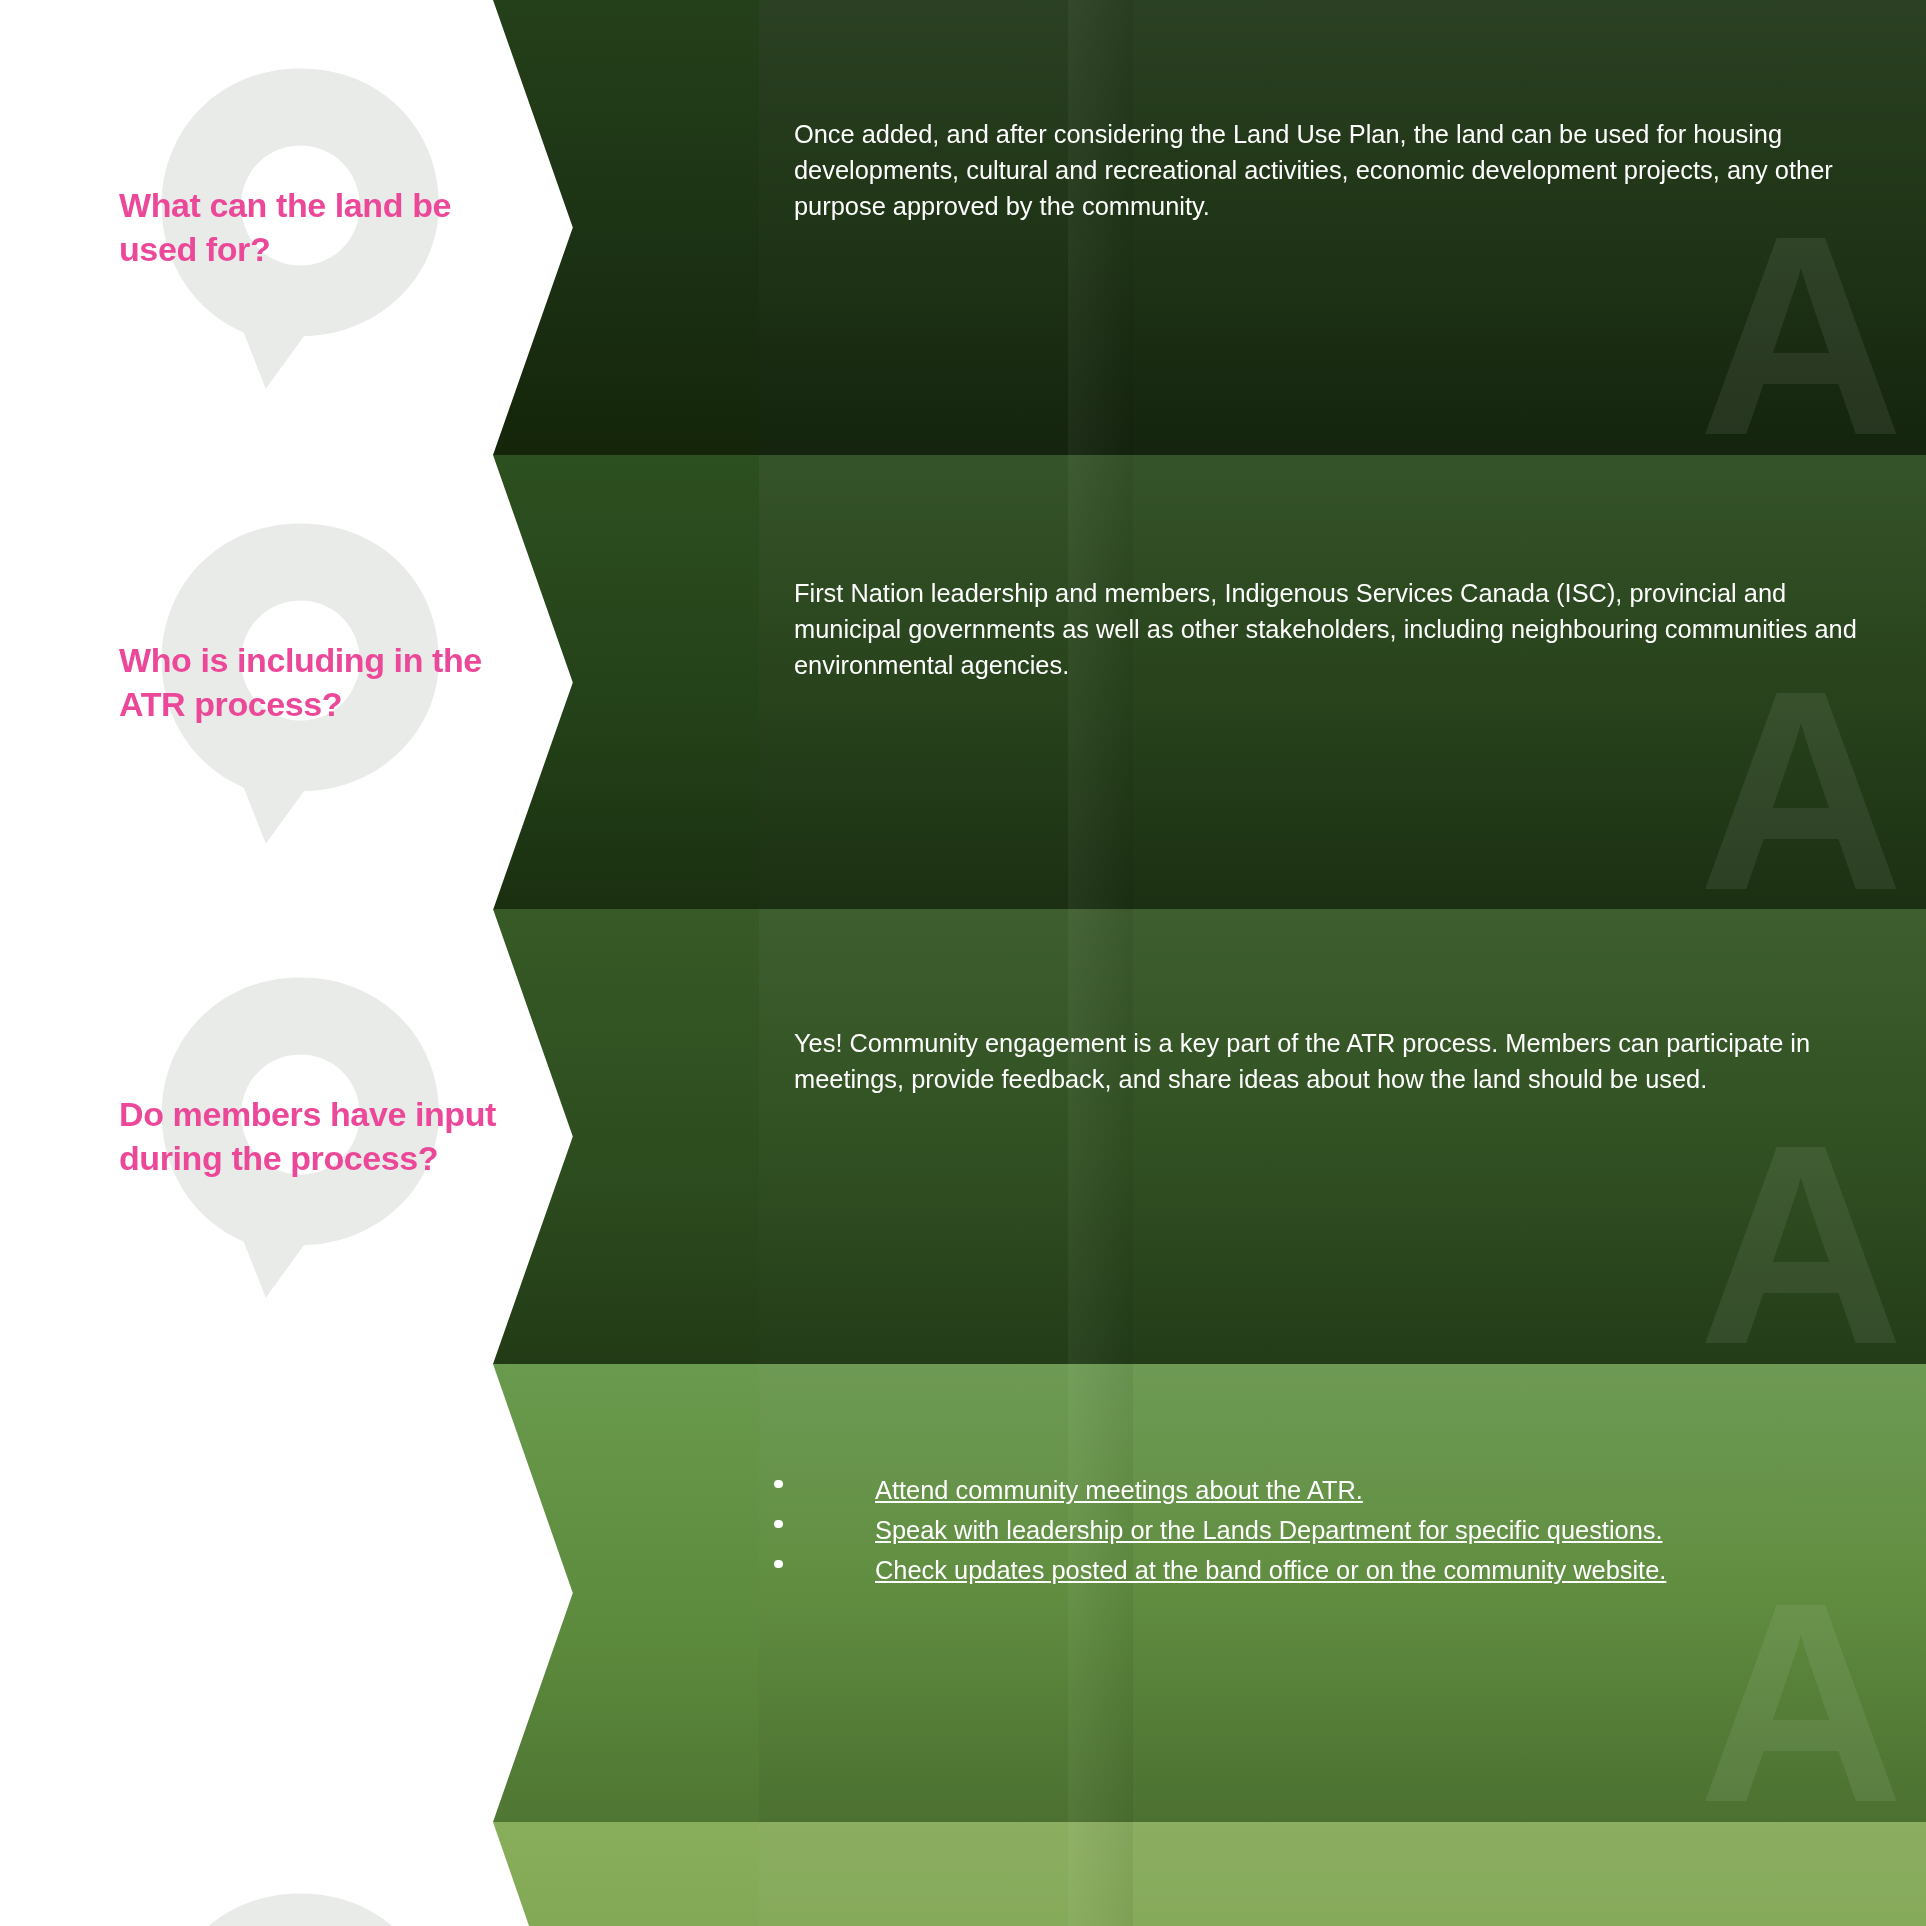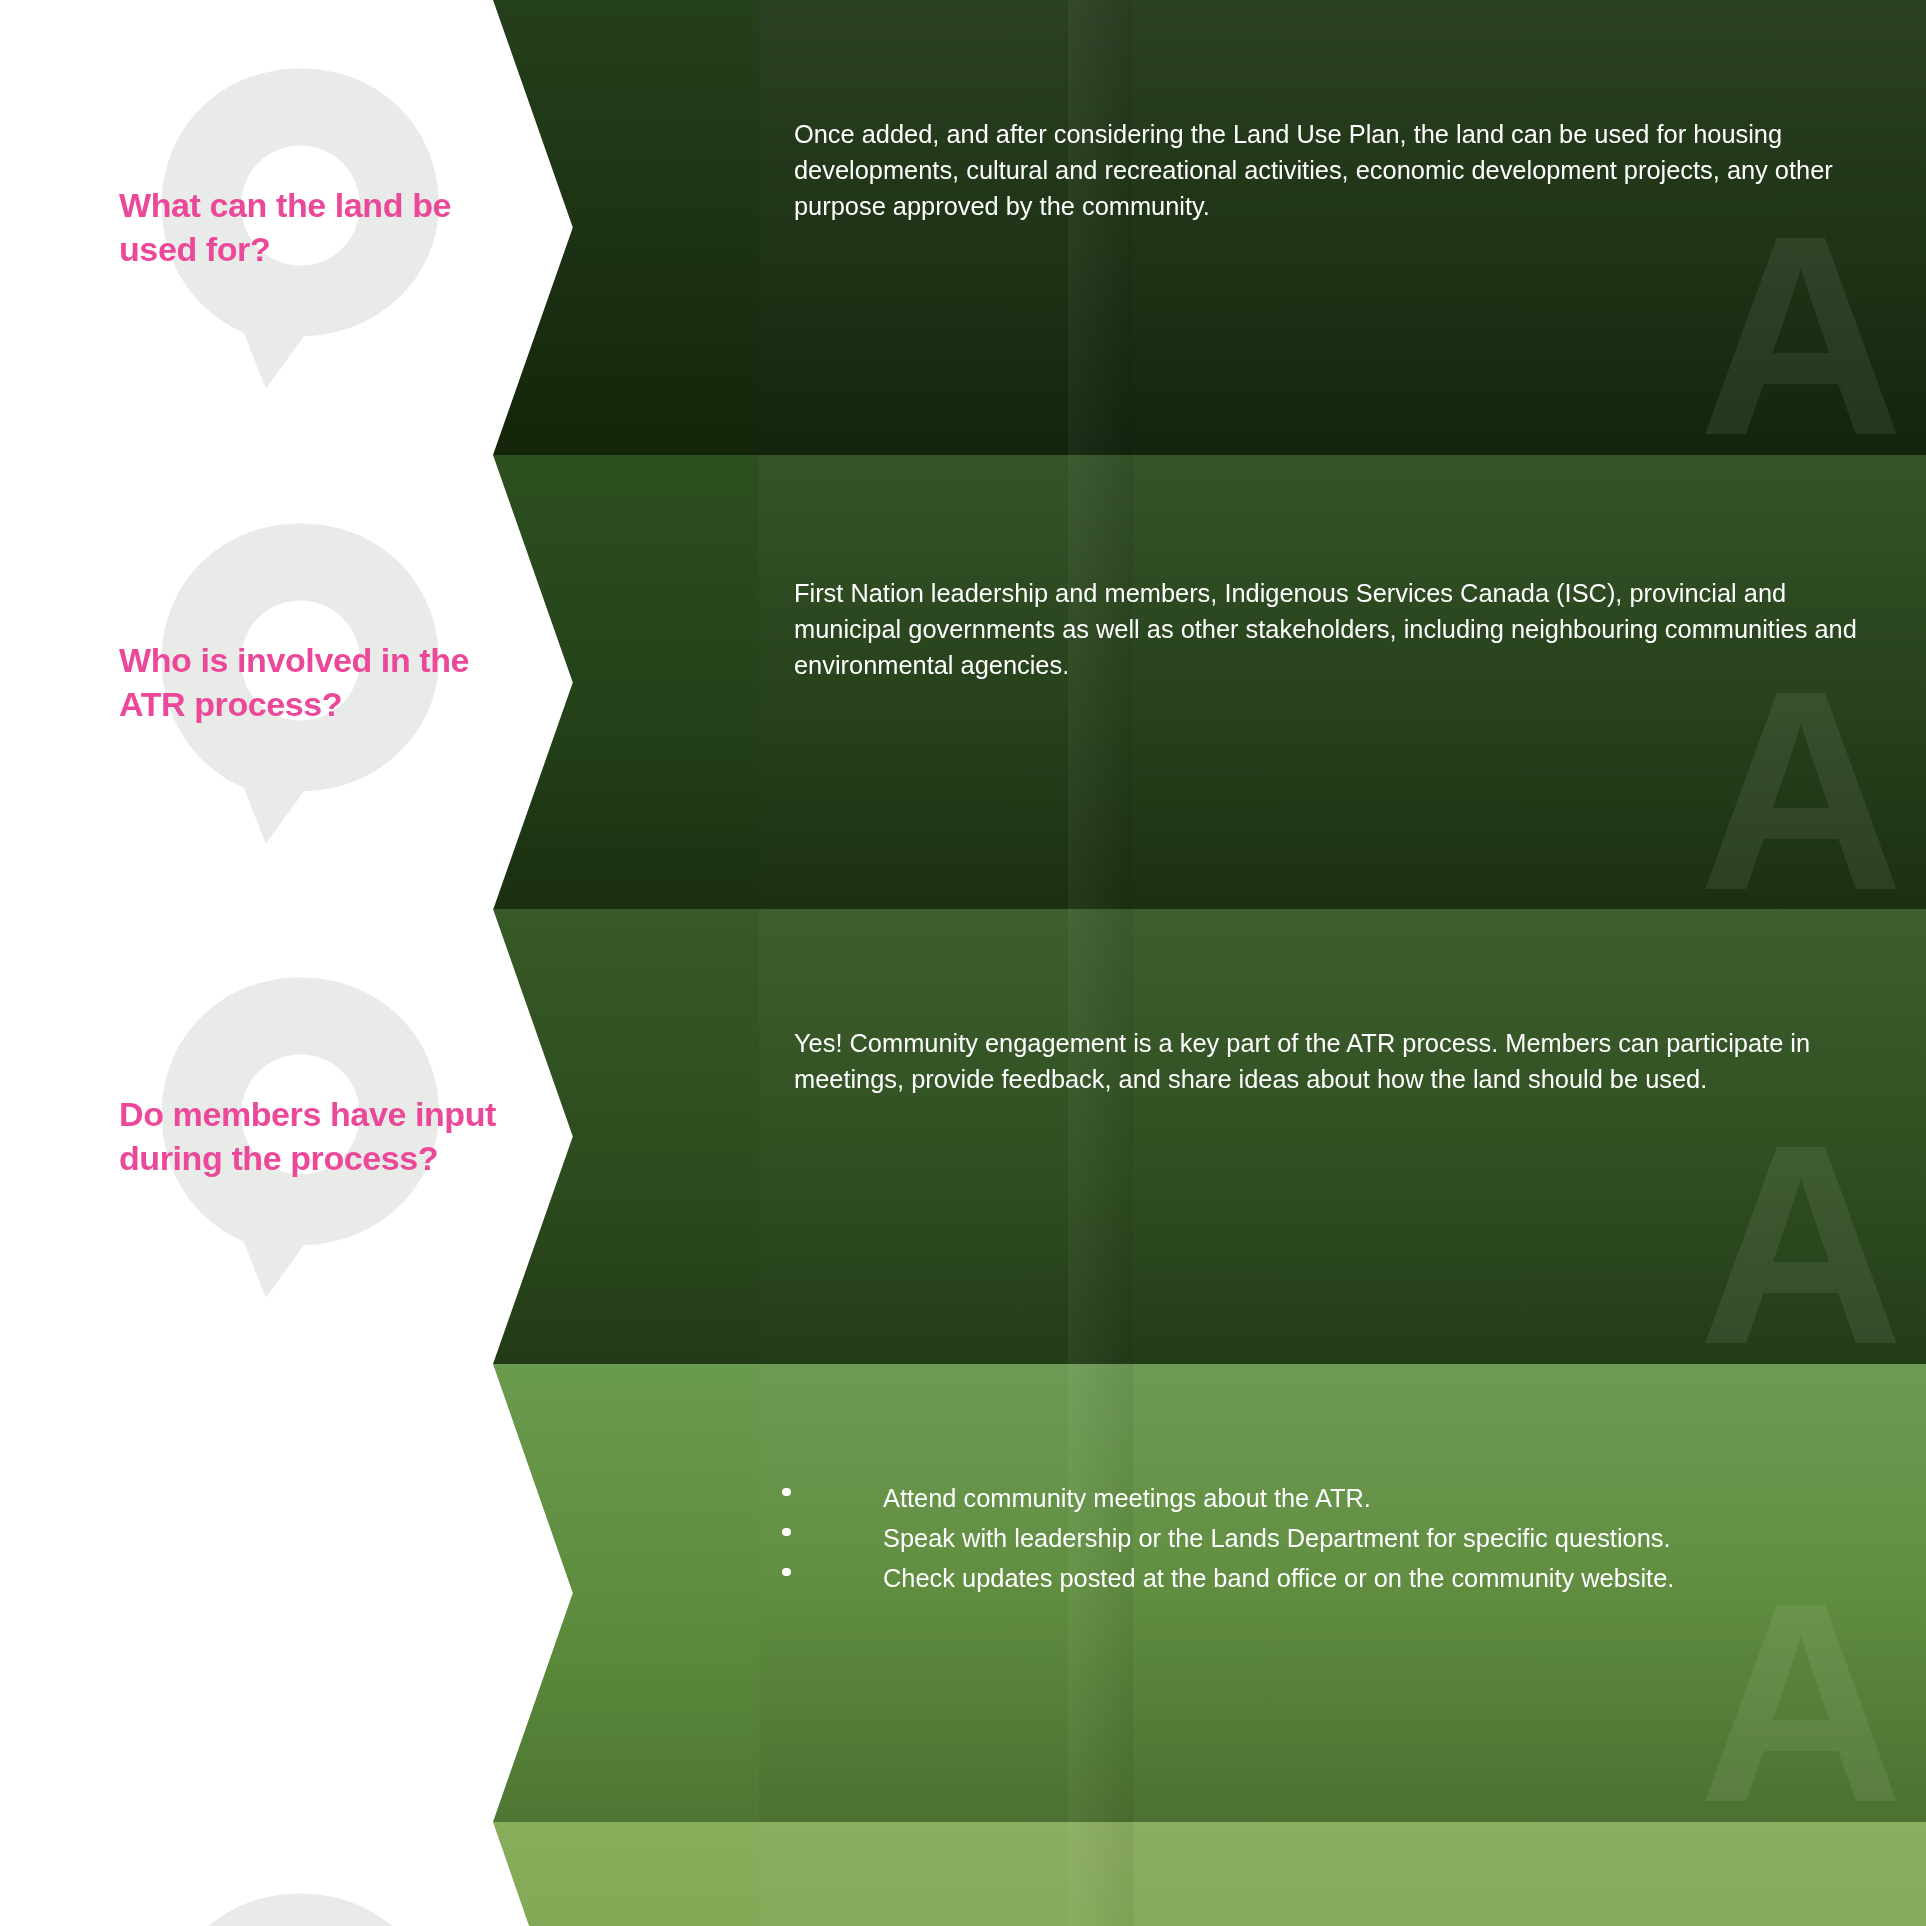--- a/index.html
+++ b/index.html
@@ -63,21 +63,21 @@
   }
 
   
   .a-text {
     position:absolute; left:794px; width:1063px;
     color:#ffffff; font-size:25.4px; line-height:1.42;
     font-family:"Liberation Sans", sans-serif;
   }
   .a-para { position:absolute; top:8px; left:0; width:100%; }
 
-  ul.a-list { list-style:none; margin:8px; padding:0; }
+  ul.a-list { list-style:none; margin:0; padding:0;text-decoration:underline; }
   ul.a-list li {
     position:relative; padding-left:116px; margin-bottom:3.9px;
     line-height:1.42;
   }
   ul.a-list li .bullet {
     position:absolute; left:15.4px; top:.30em;
     width:8.5px; height:8.5px; border-radius:50%; background:#ffffff;
   }
 </style>
 </head>
@@ -118,21 +118,21 @@
     <div class="chevron">
       <div class="chevron-shape" style="background:linear-gradient(180deg,#2d5020 0%, #234018 60%, #1a2f10 100%);"></div>
     </div>
 
     <div class="question-cell">
       <div class="wm-q">
         <svg viewBox="0 0 100 100" aria-hidden="true">
           <path fill="#e9ebe8" d="M50 4C26.8 4 10 21.4 10 43.5c0 16.6 9.5 30.6 23.6 36.6l6.4 16.2 11-15.1c22.2-.6 38.9-17.4 38.9-38.1C89.9 21.4 73.2 4 50 4zm0 22.2c9.6 0 17.1 7.6 17.1 17.3S59.6 60.8 50 60.8 32.9 53.2 32.9 43.5 40.4 26.2 50 26.2z"></path>
         </svg>
       </div>
-      <div class="q-text">Who is involved in the ATR process?</div>
+      <div class="q-text">Who is including in the ATR process?</div>
     </div>
 
     <div class="a-text" style="top:112px;">
       <div class="a-para">First Nation leadership and members, Indigenous Services Canada (ISC), provincial and municipal governments as well as other stakeholders, including neighbouring communities and environmental agencies.</div>
     </div>
   </div>
 
   <div class="faq-row" style="top:909px; height:455px;">
     <div class="answer-panel" style="background:linear-gradient(180deg,#335523 0%, #2f4f20 55%, #27431b 100%);">
       <div class="fold"></div>

